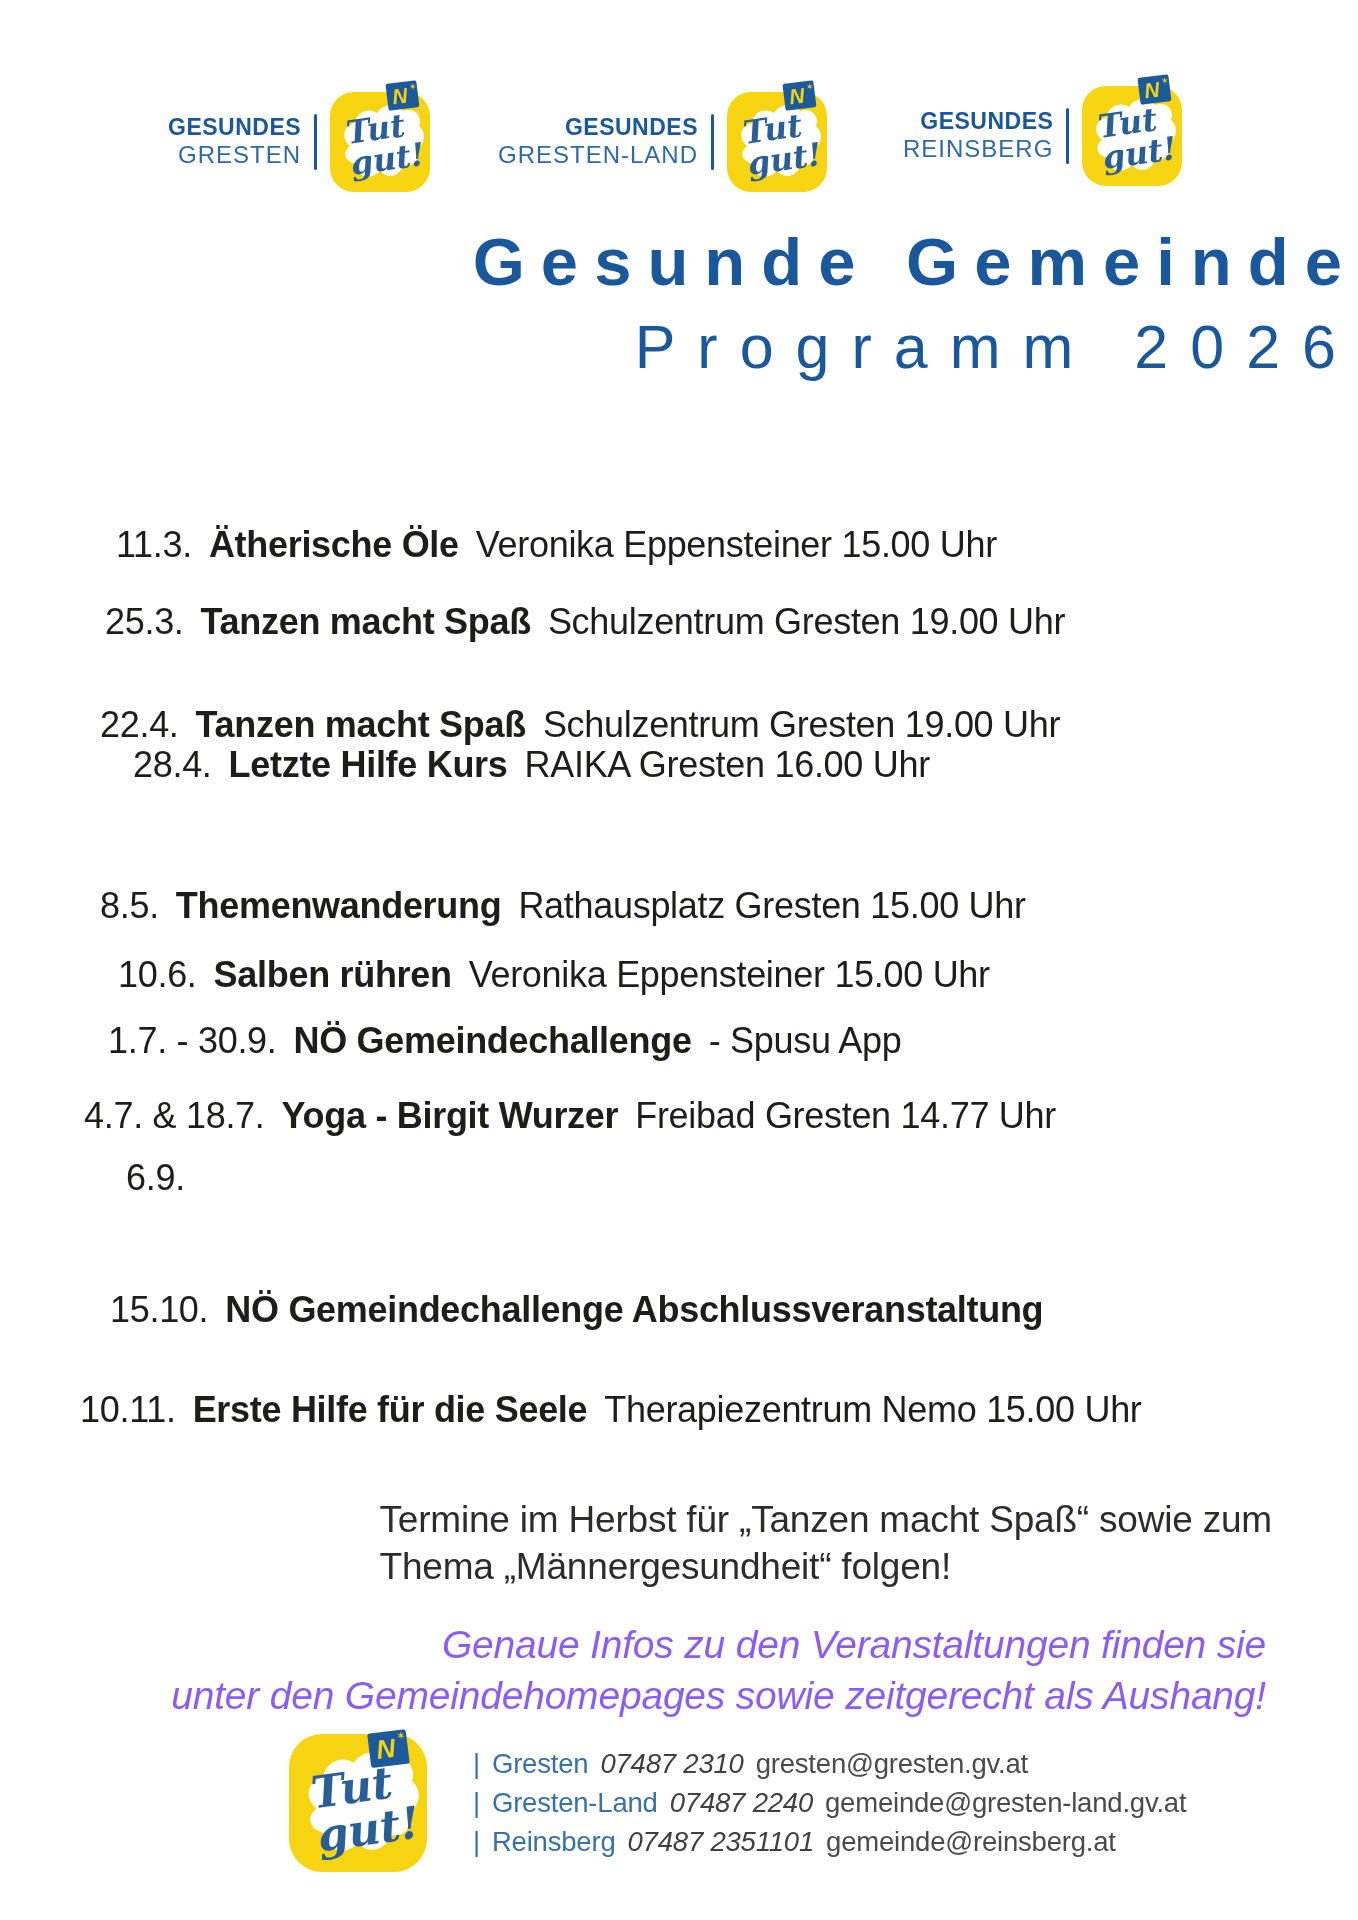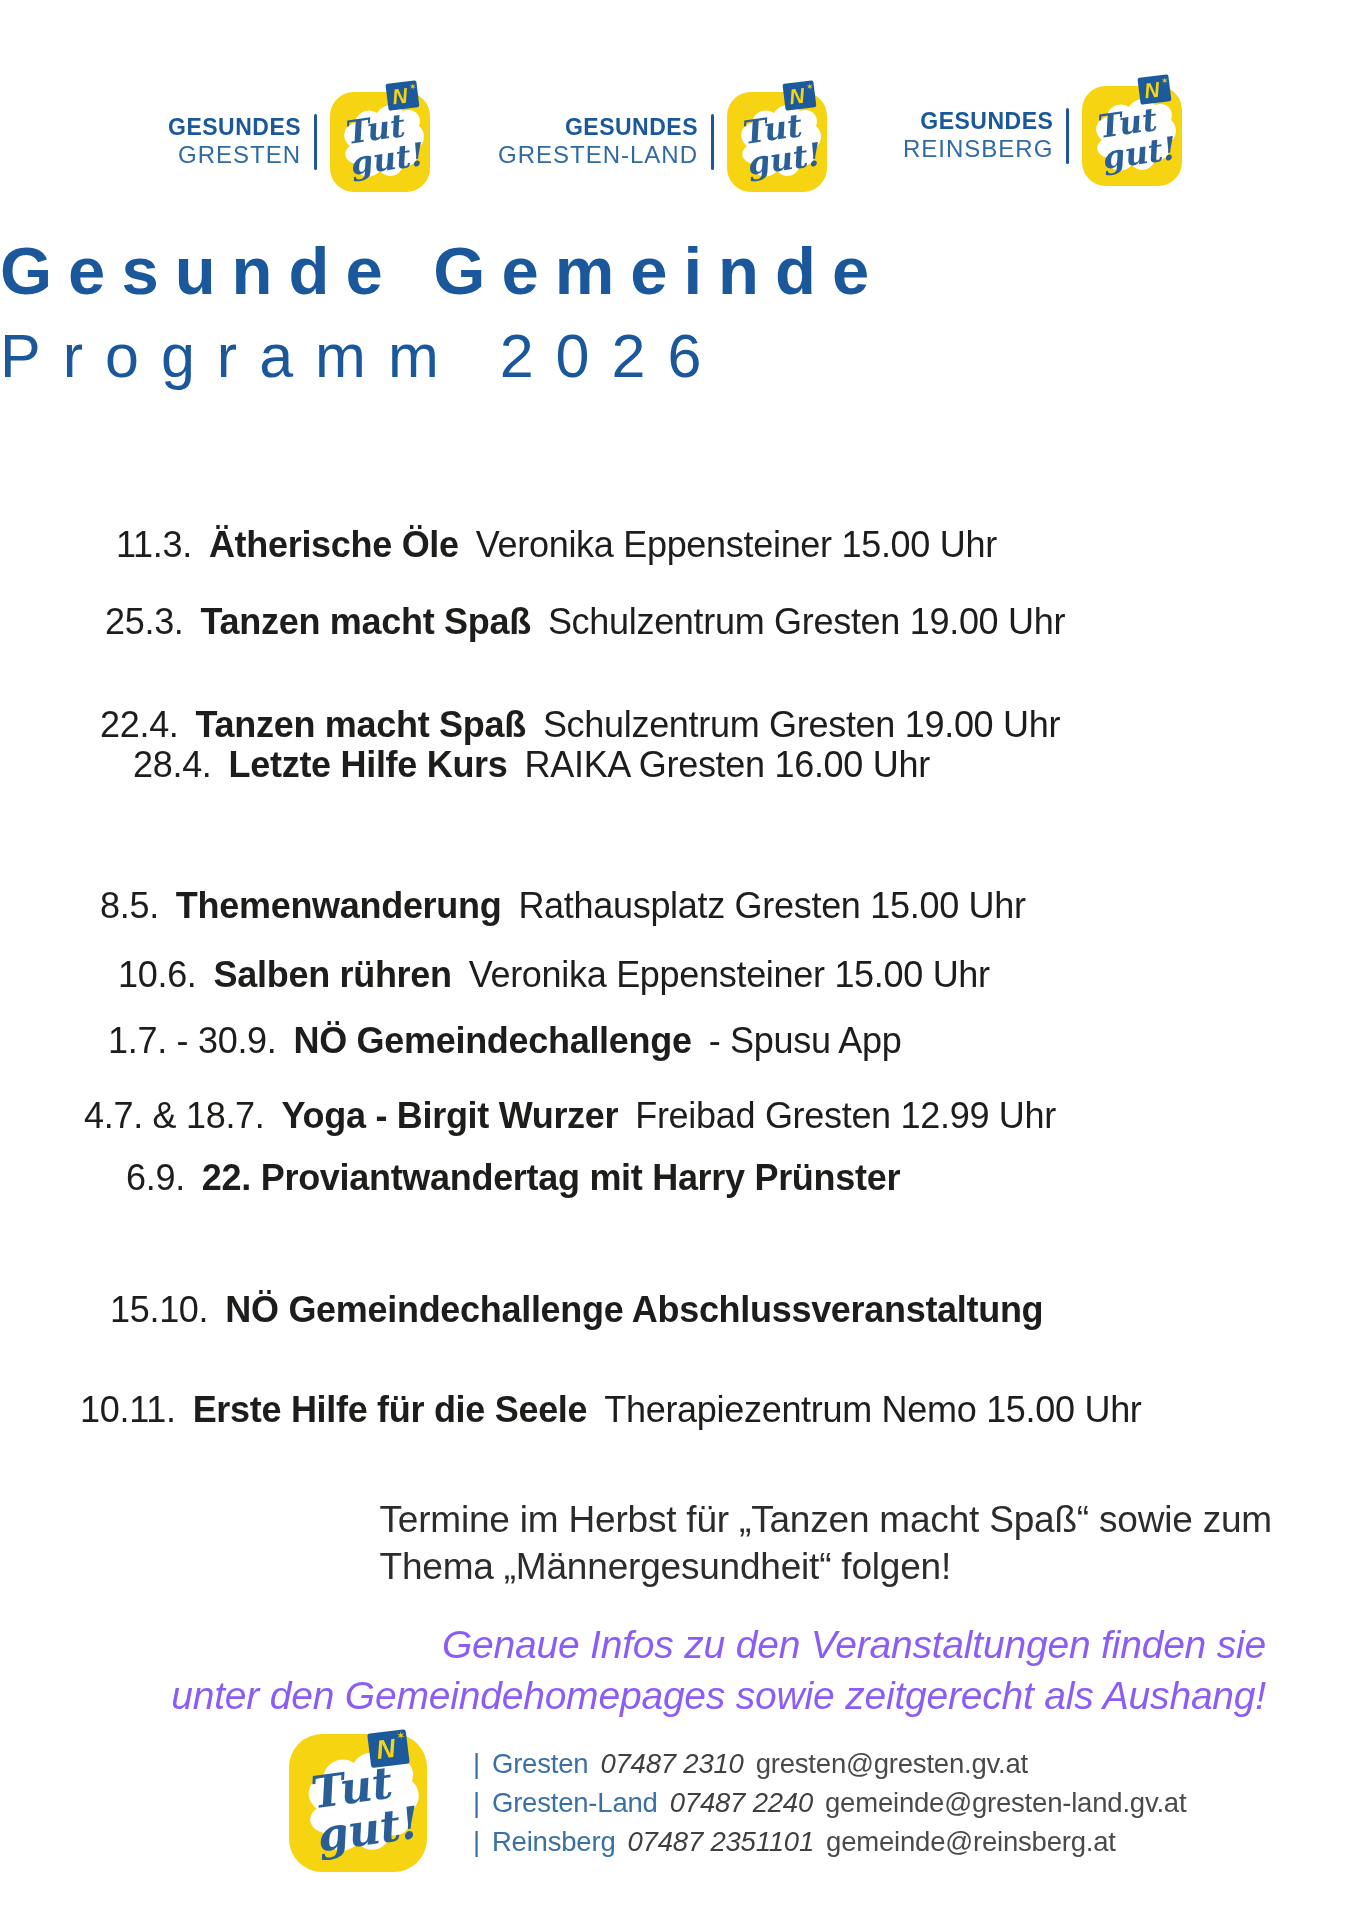--- a/index.html
+++ b/index.html
@@ -17,21 +17,21 @@
   .logo-text{text-align:right;line-height:1.18;white-space:nowrap;}
   .logo-text .l1{font-weight:700;font-size:23px;letter-spacing:0.5px;color:#1a579b;text-align:right;}
   .logo-text .l2{font-weight:400;font-size:24px;letter-spacing:1px;color:#2f6aa5;}
   .logo-divider{width:3px;height:56px;background:#1a579b;margin:0 13px;border-radius:2px;flex:none;}
   .badge-sm svg{width:100px;height:100px;display:block;}
   .badge-lg svg{width:138px;height:138px;display:block;}
   .badge{flex:none;}
   .script-txt{font-family:"DejaVu Serif", serif;font-style:italic;font-weight:bold;}
 
   
-  .title{position:absolute;top:232px;left:0;width:100%;text-align:left;color:#1a579b;}
+  .title{position:absolute;top:223px;left:0;width:100%;text-align:right;color:#1a579b;}
   .title .tl1{font-size:67px;font-weight:700;letter-spacing:16px;}
   .title .tl2{font-size:61px;font-weight:400;letter-spacing:22px;margin-top:12px;}
 
   
   .event{position:absolute;display:flex;gap:17px;white-space:nowrap;
          font-size:36px;color:#1d1d1b;letter-spacing:-0.3px;align-items:baseline;}
   .e-date{font-weight:400;}
   .e-title{font-weight:700;}
   .e-details{font-weight:400;}
   .r1{top:524px;left:116px;}
@@ -166,25 +166,24 @@
       <span class="e-details">Veronika Eppensteiner 15.00 Uhr</span>
     </div>
     <div class="event r7">
       <span class="e-date">1.7.  - 30.9.</span>
       <span class="e-title">NÖ Gemeindechallenge</span>
       <span class="e-details">- Spusu App</span>
     </div>
     <div class="event r8">
       <span class="e-date">4.7. &amp; 18.7.</span>
       <span class="e-title">Yoga - Birgit Wurzer</span>
-      <span class="e-details">Freibad Gresten 12.99 Uhr</span>
+      <span class="e-details">Freibad Gresten 14.77 Uhr</span>
     </div>
     <div class="event r9">
       <span class="e-date">6.9.</span>
-      <span class="e-title">22. Proviantwandertag mit Harry Prünster</span>
       <span class="e-details"></span>
     </div>
     <div class="event r10">
       <span class="e-date">15.10.</span>
       <span class="e-title">NÖ Gemeindechallenge Abschlussveranstaltung</span>
       <span class="e-details"></span>
     </div>
     <div class="event r11">
       <span class="e-date">10.11.</span>
       <span class="e-title">Erste Hilfe für die Seele</span>

